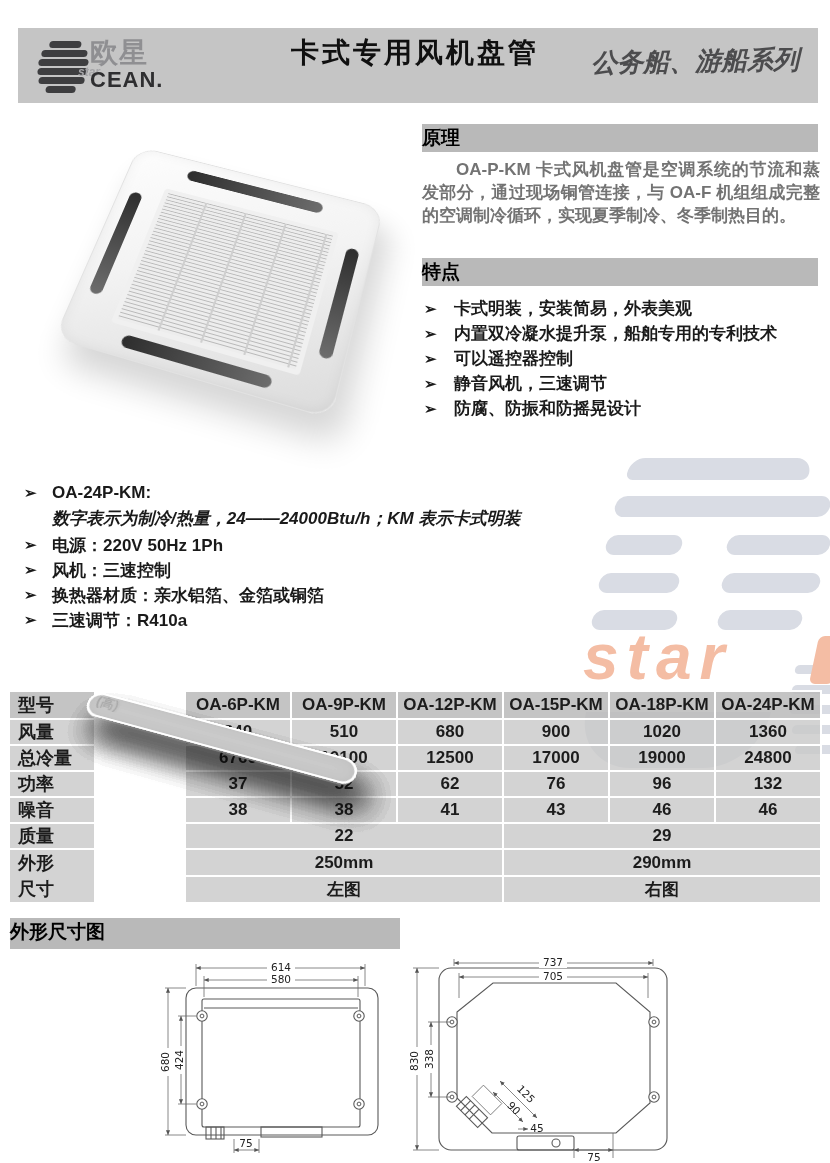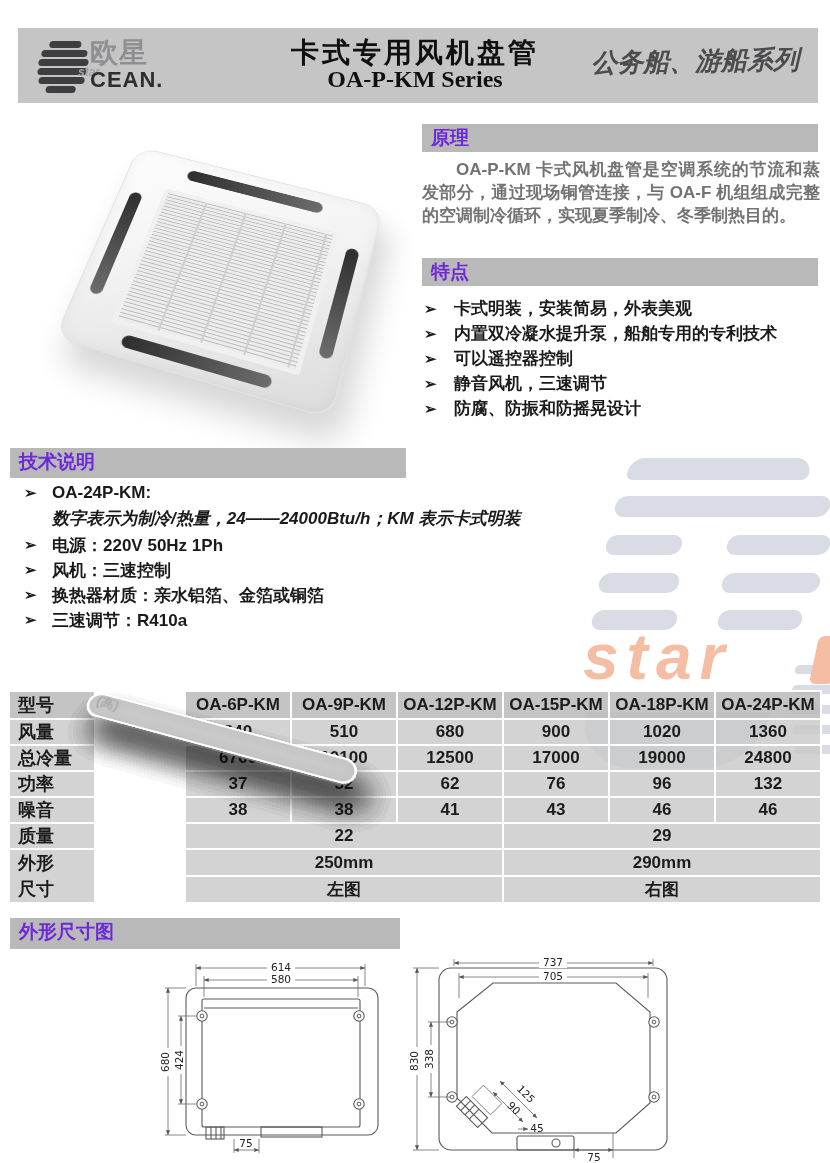--- a/index.html
+++ b/index.html
@@ -42,22 +42,22 @@
   .slot{position:absolute;background:linear-gradient(90deg,#2d2d2d,#6d6d6d);border-radius:7px;}
   .slot-top{left:62px;top:12px;width:148px;height:13px;}
   .slot-bottom{left:62px;bottom:10px;width:148px;height:13px;}
   .slot-left{left:12px;top:56px;width:13px;height:124px;background:linear-gradient(180deg,#2d2d2d,#6d6d6d);}
   .slot-right{right:12px;top:56px;width:13px;height:124px;background:linear-gradient(180deg,#2d2d2d,#6d6d6d);}
   .grille{position:absolute;left:45px;top:42px;width:178px;height:152px;border:5px solid #f0f0f0;border-radius:4px;
           background-image:repeating-linear-gradient(90deg,transparent 0 41px,#cfcfcf 41px 43px),
                            repeating-linear-gradient(180deg,#b9b9b9 0 1px,#ededed 1px 4px);}
 
   
-  .sec-bar{position:absolute;background:#b9b9b9;color:#6d28d9;font-weight:bold;font-size:19px;
-           line-height:28px;padding-left:9px;box-sizing:border-box;z-index:1;}
+  .sec-bar{position:absolute;background:#b9b9b9;color:#000000;font-weight:bold;font-size:19px;
+           line-height:28px;box-sizing:border-box;z-index:1;}
   .bar-principle{left:422px;top:124px;width:396px;height:28px;}
   .bar-features{left:422px;top:258px;width:396px;height:28px;}
   .bar-tech{left:10px;top:448px;width:396px;height:30px;}
   .bar-specs{left:10px;top:652px;width:390px;height:30px;}
   .bar-dims{left:10px;top:918px;width:390px;height:31px;}
 
   
   .principle-body{position:absolute;left:422px;top:158px;width:398px;font-size:17px;line-height:23px;
                   font-weight:600;text-align:justify;text-indent:2em;color:#737373;z-index:1;}
   .features-list{position:absolute;left:424px;top:296px;width:396px;z-index:1;}
@@ -118,21 +118,20 @@
         <i class="lo3"></i>
         <i class="lo4"></i>
         <i class="lo5"></i>
         <i class="lo6"></i>
     </div>
     <div class="logo-star">star</div>
     <div class="logo-cn">欧星</div>
     <div class="logo-ocean">CEAN.</div>
   </div>
   <div class="title-cn">卡式专用风机盘管</div>
-  <div class="title-en">OA-P-KM Series</div>
   <div class="series">公务船、游船系列</div>
 
   <div class="photo">
     <div class="unit">
       <div class="slot slot-top"></div>
       <div class="slot slot-bottom"></div>
       <div class="slot slot-left"></div>
       <div class="slot slot-right"></div>
       <div class="grille"></div>
     </div>
@@ -158,21 +157,20 @@
     <div class="feat">
         <span class="arr">➢</span>
         <span>静音风机，三速调节</span>
       </div>
     <div class="feat">
         <span class="arr">➢</span>
         <span>防腐、防振和防摇晃设计</span>
       </div>
   </div>
 
-  <div class="sec-bar bar-tech">技术说明</div>
   <div class="tech-line tl0">
       <span class="arr">➢</span>
       <span>OA-24P-KM:</span>
     </div>
   <div class="tech-line tl1 cont">
       <span>数字表示为制冷/热量，24——24000Btu/h；KM 表示卡式明装</span>
     </div>
   <div class="tech-line tl2">
       <span class="arr">➢</span>
       <span>电源：220V 50Hz 1Ph</span>

